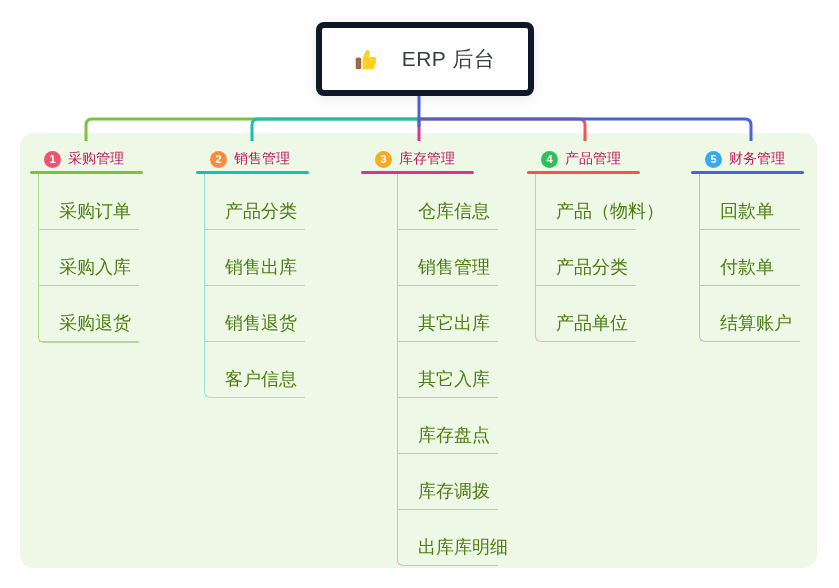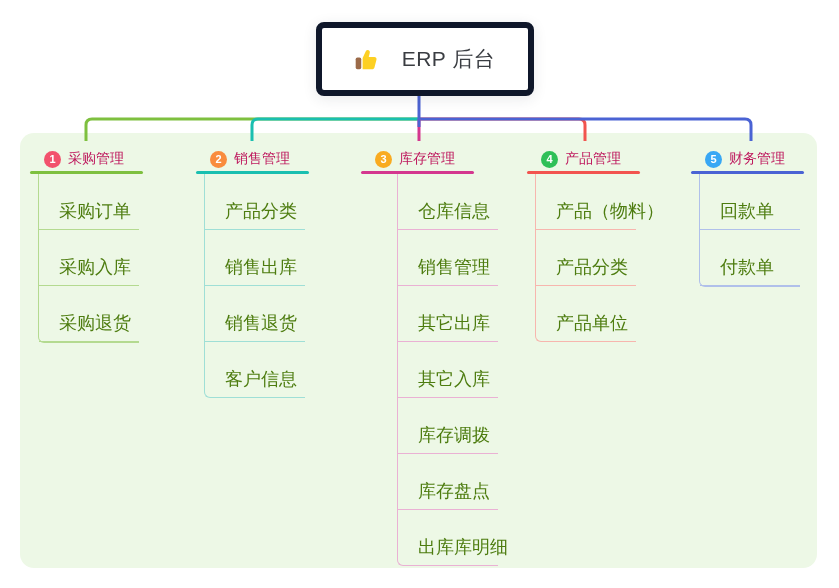--- a/index.html
+++ b/index.html
@@ -124,24 +124,24 @@
     <div class="child-row" style="border-color: rgb(234, 177, 212);">
       <span class="child-label">销售管理</span>
       </div>
     <div class="child-row" style="border-color: rgb(234, 177, 212);">
       <span class="child-label">其它出库</span>
       </div>
     <div class="child-row" style="border-color: rgb(234, 177, 212);">
       <span class="child-label">其它入库</span>
       </div>
     <div class="child-row" style="border-color: rgb(234, 177, 212);">
-      <span class="child-label">库存调拨</span>
+      <span class="child-label">库存盘点</span>
       </div>
     <div class="child-row" style="border-color: rgb(234, 177, 212);">
-      <span class="child-label">库存盘点</span>
+      <span class="child-label">库存调拨</span>
       </div>
     <div class="child-row last">
       <span class="child-label">出库库明细</span>
       </div>
   </div>
 </div>
 
 <div class="branch" style="left:527px">
   <div class="branch-header">
     <span class="badge" style="background: rgb(47, 192, 88);">4</span>
@@ -167,14 +167,17 @@
     <span class="branch-title">财务管理</span>
   </div>
   <div class="branch-underline" style="background: rgb(74, 99, 212);"></div>
   <div class="children" style="border-color: rgb(176, 192, 234);">
     <div class="child-row" style="border-color: rgb(176, 192, 234);">
       <span class="child-label">回款单</span>
       </div>
     <div class="child-row" style="border-color: rgb(176, 192, 234);">
       <span class="child-label">付款单</span>
       </div>
+    <div class="child-row last">
+      <span class="child-label">结算账户</span>
+      </div>
   </div>
 </div>
 
 </body></html>

